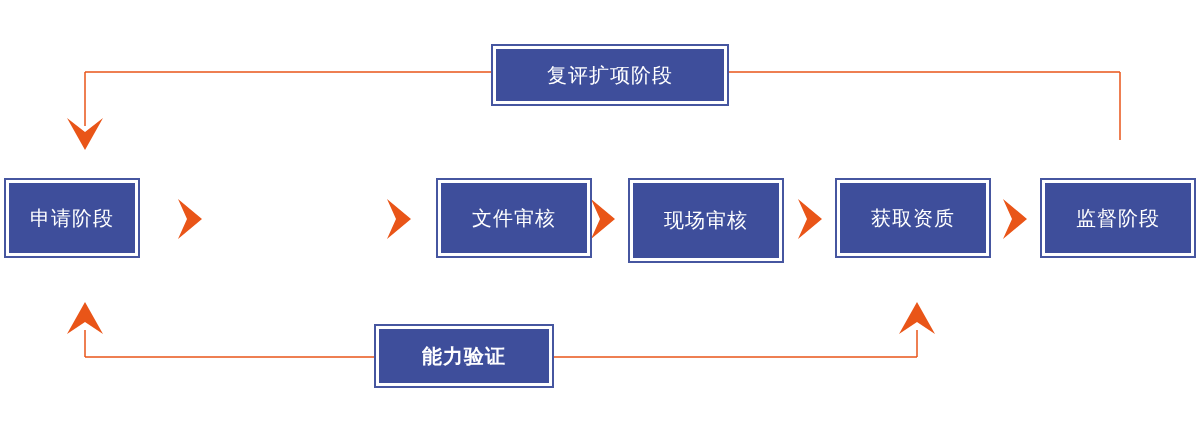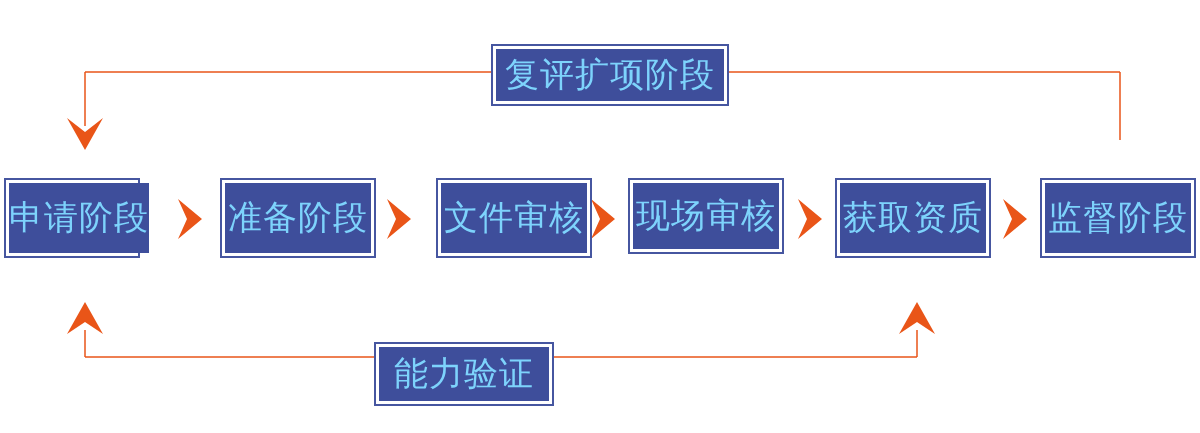--- a/index.html
+++ b/index.html
@@ -33,38 +33,38 @@
     position: absolute;
     box-sizing: border-box;
     background: #ffffff;
     border: 2px solid #4656A0;
     padding: 3px;
     display: flex;
   }
   .stage-inner, .loop-inner {
     flex: 1;
     background: #3E4E9B;
-    color: #7dd3fc;
+    color: #ffffff;
     display: flex;
     align-items: center;
     justify-content: center;
-    font-size: 34px;
+    font-size: 20px;
     letter-spacing: 1px;
     white-space: nowrap;
   }
   
   .stage-0 { left: 4px;    top: 178px; width: 136px; height: 80px; }
   .stage-1 { left: 220px;  top: 178px; width: 156px; height: 80px; }
   .stage-2 { left: 436px;  top: 178px; width: 156px; height: 80px; }
-  .stage-3 { left: 628px;  top: 178px; width: 156px; height: 76px; }
+  .stage-3 { left: 628px;  top: 178px; width: 156px; height: 85px; }
   .stage-4 { left: 835px;  top: 178px; width: 156px; height: 80px; }
   .stage-5 { left: 1040px; top: 178px; width: 156px; height: 80px; }
   
   .loop-top    { left: 491px; top: 44px;  width: 238px; height: 62px; }
-  .loop-bottom { left: 374px; top: 342px; width: 180px; height: 64px; }
+  .loop-bottom { left: 374px; top: 324px; width: 180px; height: 64px; font-weight: bold; }
 </style>
 </head>
 <body>
 
 <div class="canvas">
 
   <svg class="connector-svg" viewBox="0 0 1200 433">
 
     <line x1="85" y1="72" x2="491" y2="72" stroke="#E95518"></line>
     <line x1="729" y1="72" x2="1120" y2="72" stroke="#E95518"></line>
@@ -82,23 +82,20 @@
     <polygon points="178,199 202,219 178,239 187,219" fill="#E95518"></polygon>
     <polygon points="387,199 411,219 387,239 396,219" fill="#E95518"></polygon>
     <polygon points="591,199 615,219 591,239 600,219" fill="#E95518"></polygon>
     <polygon points="798,199 822,219 798,239 807,219" fill="#E95518"></polygon>
     <polygon points="1003,199 1027,219 1003,239 1012,219" fill="#E95518"></polygon>
   </svg>
 
   <div class="stage-box stage-0">
     <div class="stage-inner">申请阶段</div>
   </div>
-  <div class="stage-box stage-1">
-    <div class="stage-inner">准备阶段</div>
-  </div>
   <div class="stage-box stage-2">
     <div class="stage-inner">文件审核</div>
   </div>
   <div class="stage-box stage-3">
     <div class="stage-inner">现场审核</div>
   </div>
   <div class="stage-box stage-5">
     <div class="stage-inner">监督阶段</div>
   </div>
   <div class="stage-box stage-4">

